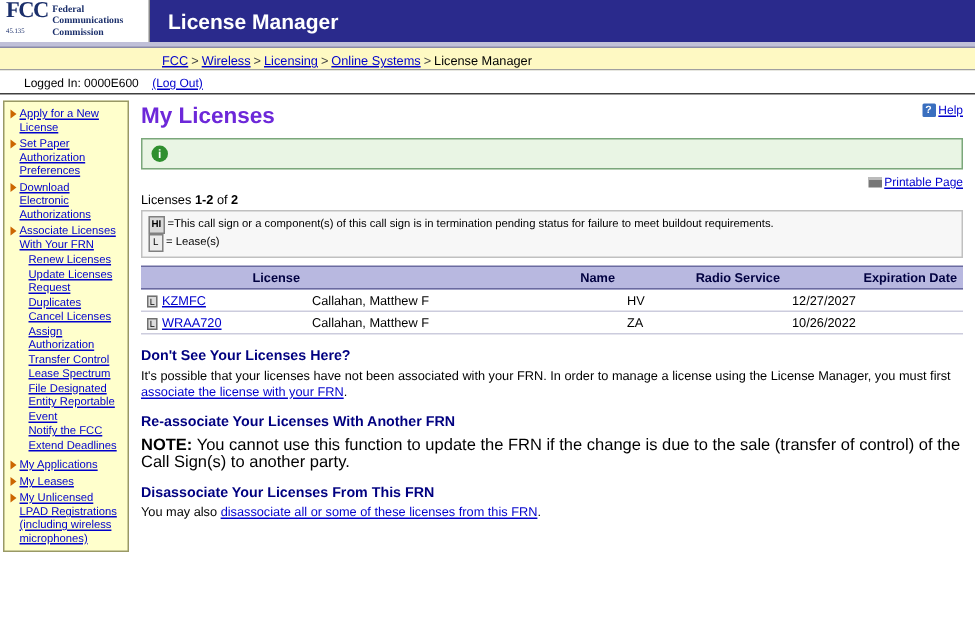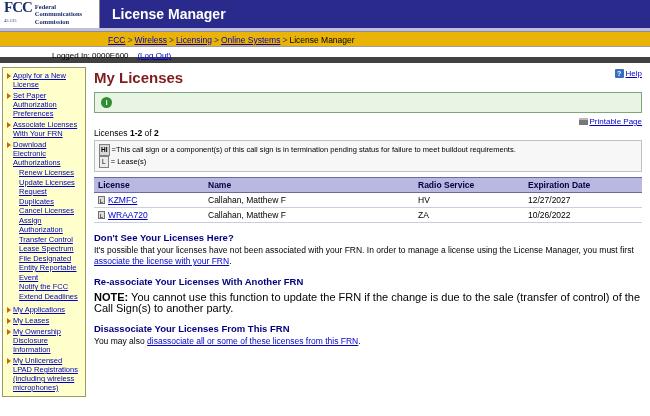--- a/index.html
+++ b/index.html
@@ -58,35 +58,35 @@
     font-family: "Liberation Sans", sans-serif;
   }
   .header-accent {
     height: 4px;
     background: #c0c0d8;
     border-bottom: 1px solid #8a8aa8;
   }
 
   
   .breadcrumb {
-    background: #eab308;
+    background: #fef9c3;
     border-bottom: 1px solid #a0a0a0;
     padding: 3px 0 3px 108px;
     font-size: 8.5px;
     height: 15px;
   }
   .breadcrumb span.sep { color: #444; margin: 0 2px; }
   .breadcrumb .current { color: #000; }
 
   
   .loginbar {
     background: #ffffff;
-    padding: 4px 0 4px 52px;
+    padding: 4px 0 4px 16px;
     font-size: 8px;
-    border-bottom: 6px solid #404040;
+    border-bottom: 1px solid #404040;
     height: 16px;
   }
 
   
   .body-wrap { display: flex; align-items: flex-start; }
 
   
   .sidebar { width: 88px; padding: 4px 2px 0 2px; }
   .side-block {
     background: #ffffcc;
@@ -120,21 +120,21 @@
     line-height: 9.5px;
   }
   .side-group { margin-bottom: 3px; }
 
   
   .main { flex: 1; padding: 6px 8px 0 6px; }
   .main-head { display: flex; align-items: flex-start; justify-content: space-between; }
   .page-title {
     font-size: 15px;
     font-weight: bold;
-    color: #7f1d1d;
+    color: #6d28d9;
     font-family: "Liberation Sans", sans-serif;
   }
   .help-link { font-size: 8px; display: flex; align-items: flex-end; gap: 2px; }
   .help-icon {
     display: inline-block; width: 9px; height: 9px;
     background: #3a6fbf; color: #fff; font-size: 7px; line-height: 9px;
     text-align: center; border-radius: 1px; font-weight: bold;
   }
 
   
@@ -188,21 +188,21 @@
     font-size: 6.5px;
     padding: 0 2px;
   }
 
   
   table.lic { width: 100%; border-collapse: collapse; margin-top: 5px; font-size: 8.5px; }
   table.lic th {
     background: #b8b8e0;
     border-top: 1px solid #6a6aa0;
     border-bottom: 1px solid #6a6aa0;
-    text-align: left;
+    text-align: right;
     padding: 2px 4px;
     font-weight: bold;
     color: #000040;
   }
   table.lic td {
     border-bottom: 1px solid #ccccdd;
     padding: 2px 4px;
     vertical-align: top;
   }
   .col-lic { width: 110px; }
@@ -260,37 +260,36 @@
   &nbsp;&nbsp;
   <a>(Log Out)</a>
 </div>
 
 <div class="body-wrap">
 
   <div class="sidebar">
     <div class="side-block">
       <a class="side-link arrow">Apply for a New License</a>
       <a class="side-link arrow">Set Paper Authorization Preferences</a>
+      <a class="side-link arrow">Download Electronic Authorizations</a>
       <a class="side-link arrow">Associate Licenses With Your FRN</a>
-      <a class="side-link arrow">Download Electronic Authorizations</a>
       <div class="side-group">
         <a class="side-sub">Renew Licenses</a>
         <a class="side-sub">Update Licenses</a>
         <a class="side-sub">Request Duplicates</a>
         <a class="side-sub">Cancel Licenses</a>
         <a class="side-sub">Assign Authorization</a>
         <a class="side-sub">Transfer Control</a>
         <a class="side-sub">Lease Spectrum</a>
         <a class="side-sub">File Designated Entity Reportable Event</a>
         <a class="side-sub">Notify the FCC</a>
         <a class="side-sub">Extend Deadlines</a>
       </div>
       <a class="side-link arrow">My Applications</a>
       <a class="side-link arrow">My Leases</a>
-      <a class="side-link arrow">My Ownership Disclosure Information</a>
       <a class="side-link arrow">My Unlicensed LPAD Registrations (including wireless microphones)</a>
     </div>
 
   </div>
 
   <div class="main">
     <div class="main-head">
       <div class="page-title">My Licenses</div>
       <div class="help-link">
         <span class="help-icon">?</span>

